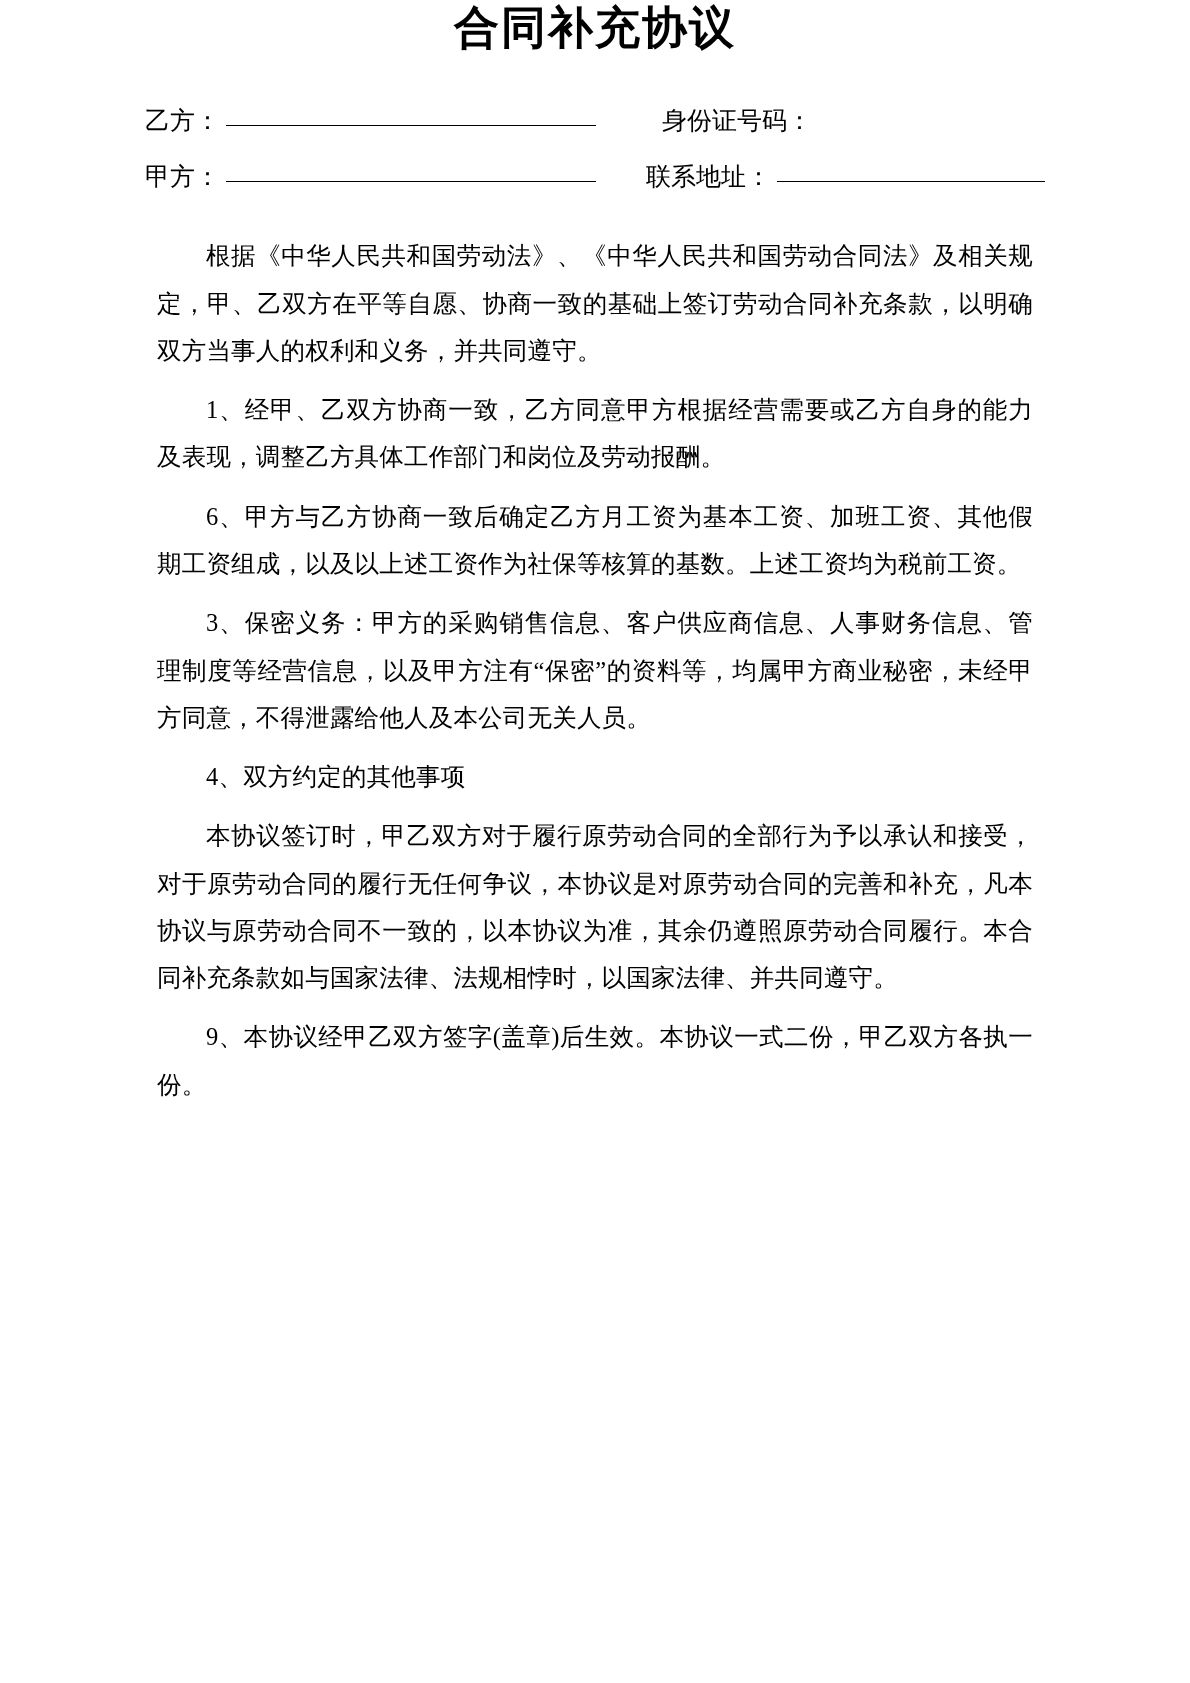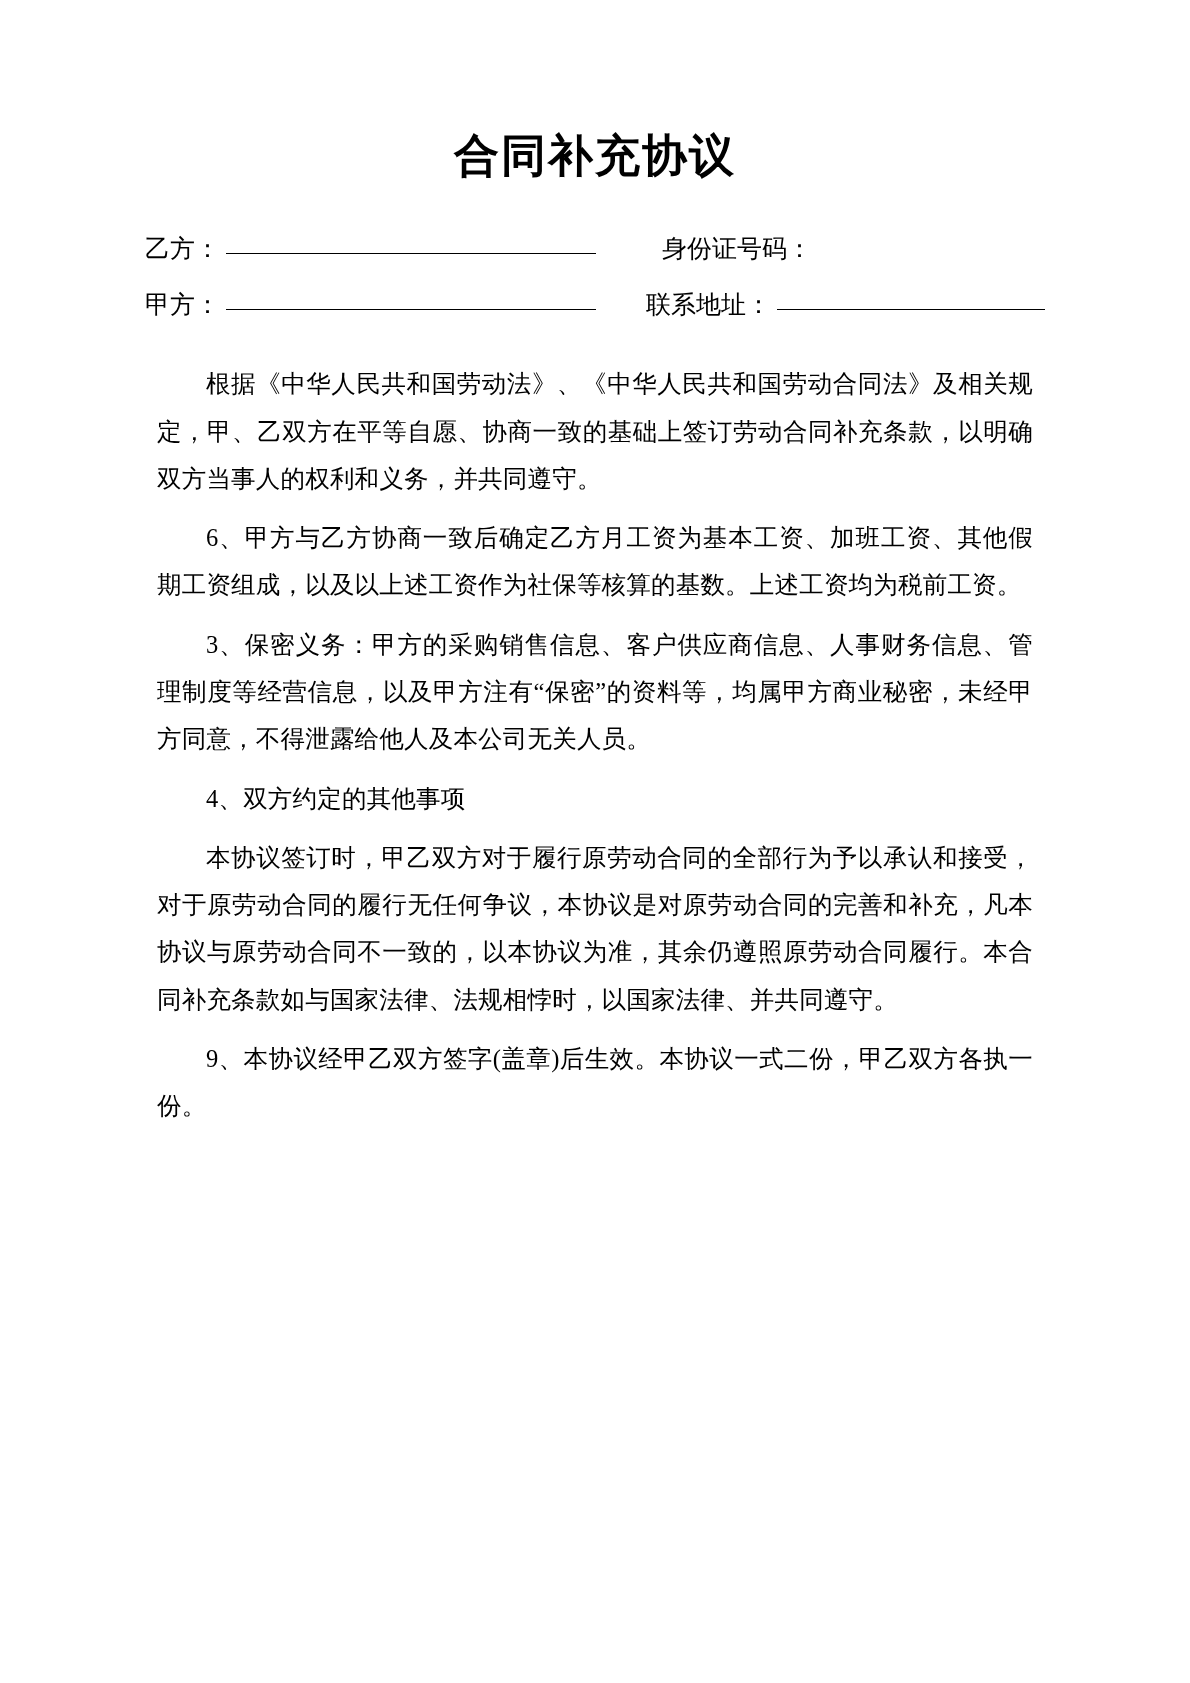--- a/index.html
+++ b/index.html
@@ -17,21 +17,20 @@
     overflow: hidden;
     font-family: "Liberation Serif", "DejaVu Serif", serif;
     color: #000000;
   }
   .doc-title {
     text-align: center;
     font-size: 45px;
     font-weight: bold;
     letter-spacing: 2px;
     margin: 0;
-    padding-top: 128px;
     line-height: 1.25;
     font-family: "Liberation Serif", "DejaVu Serif", serif;
   }
   .body-area {
     margin: 0 auto;
     width: 900px;
     padding-top: 52px;
   }
   .form-row {
     display: flex;
@@ -94,20 +93,21 @@
         <span class="rule rule-a"></span>
       </span>
       <span class="spacer-gap"></span>
       <span class="form-field">
         <span class="form-label">联系地址：</span>
         <span class="rule rule-b"></span>
       </span>
     </div>
 
     <p class="para">根据《中华人民共和国劳动法》、《中华人民共和国劳动合同法》及相关规定，甲、乙双方在平等自愿、协商一致的基础上签订劳动合同补充条款，以明确双方当事人的权利和义务，并共同遵守。</p>
+    <p class="para">1、经甲、乙双方协商一致，乙方同意甲方根据经营需要或乙方自身的能力及表现，调整乙方具体工作部门和岗位及劳动报酬。</p>
     <p class="para">6、甲方与乙方协商一致后确定乙方月工资为基本工资、加班工资、其他假期工资组成，以及以上述工资作为社保等核算的基数。上述工资均为税前工资。</p>
     <p class="para">3、保密义务：甲方的采购销售信息、客户供应商信息、人事财务信息、管理制度等经营信息，以及甲方注有“保密”的资料等，均属甲方商业秘密，未经甲方同意，不得泄露给他人及本公司无关人员。</p>
     <p class="para">4、双方约定的其他事项</p>
     <p class="para">本协议签订时，甲乙双方对于履行原劳动合同的全部行为予以承认和接受，对于原劳动合同的履行无任何争议，本协议是对原劳动合同的完善和补充，凡本协议与原劳动合同不一致的，以本协议为准，其余仍遵照原劳动合同履行。本合同补充条款如与国家法律、法规相悖时，以国家法律、并共同遵守。</p>
     <p class="para">9、本协议经甲乙双方签字(盖章)后生效。本协议一式二份，甲乙双方各执一份。</p>
 
   </div>
 </div>
 
 </body></html>

